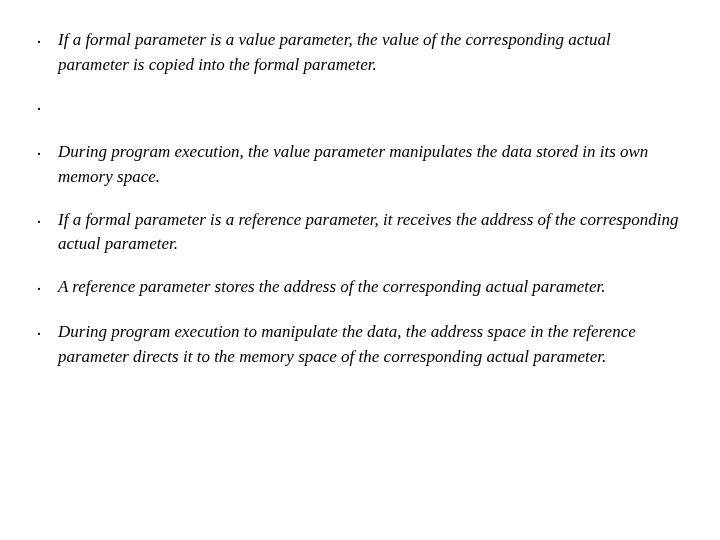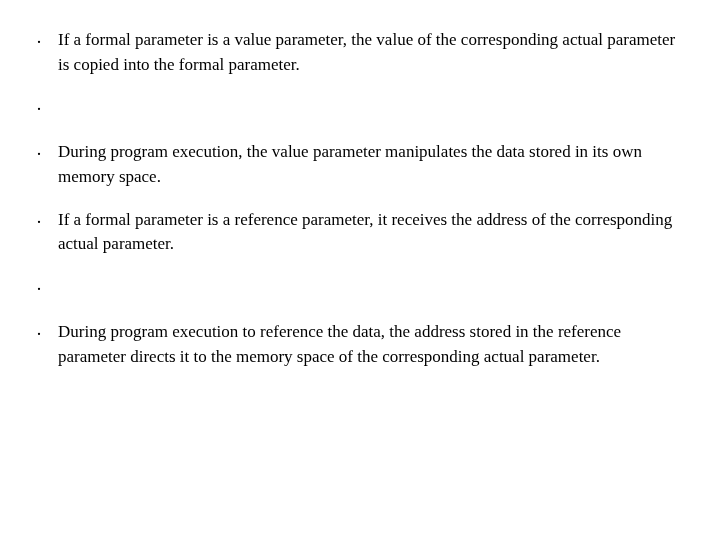--- a/index.html
+++ b/index.html
@@ -31,20 +31,21 @@
 
     .bullet-dot {
       min-width: 22px;
       margin-top: 2px;
       font-size: 18px;
       line-height: 1.4;
     }
 
     .bullet-text {
       flex: 1;
+      font-style: italic;
     }
   </style>
 </head>
 <body>
 
 <div class="content">
 <div class="bullet-item">
       <span class="bullet-dot">·</span>
       <span class="bullet-text">If a formal parameter is a value parameter, the value of the corresponding actual parameter is copied into the formal parameter.</span>
     </div>
@@ -54,18 +55,19 @@
     <div class="bullet-item">
       <span class="bullet-dot">·</span>
       <span class="bullet-text">During program execution, the value parameter manipulates the data stored in its own memory space.</span>
     </div>
     <div class="bullet-item">
       <span class="bullet-dot">·</span>
       <span class="bullet-text">If a formal parameter is a reference parameter, it receives the address of the corresponding actual parameter.</span>
     </div>
     <div class="bullet-item">
       <span class="bullet-dot">·</span>
+      <span class="bullet-text">A reference parameter stores the address of the corresponding actual parameter.</span>
     </div>
     <div class="bullet-item">
       <span class="bullet-dot">·</span>
-      <span class="bullet-text">During program execution to reference the data, the address stored in the reference parameter directs it to the memory space of the corresponding actual parameter.</span>
+      <span class="bullet-text">During program execution to manipulate the data, the address space in the reference parameter directs it to the memory space of the corresponding actual parameter.</span>
     </div>
   </div>
 
 </body></html>

